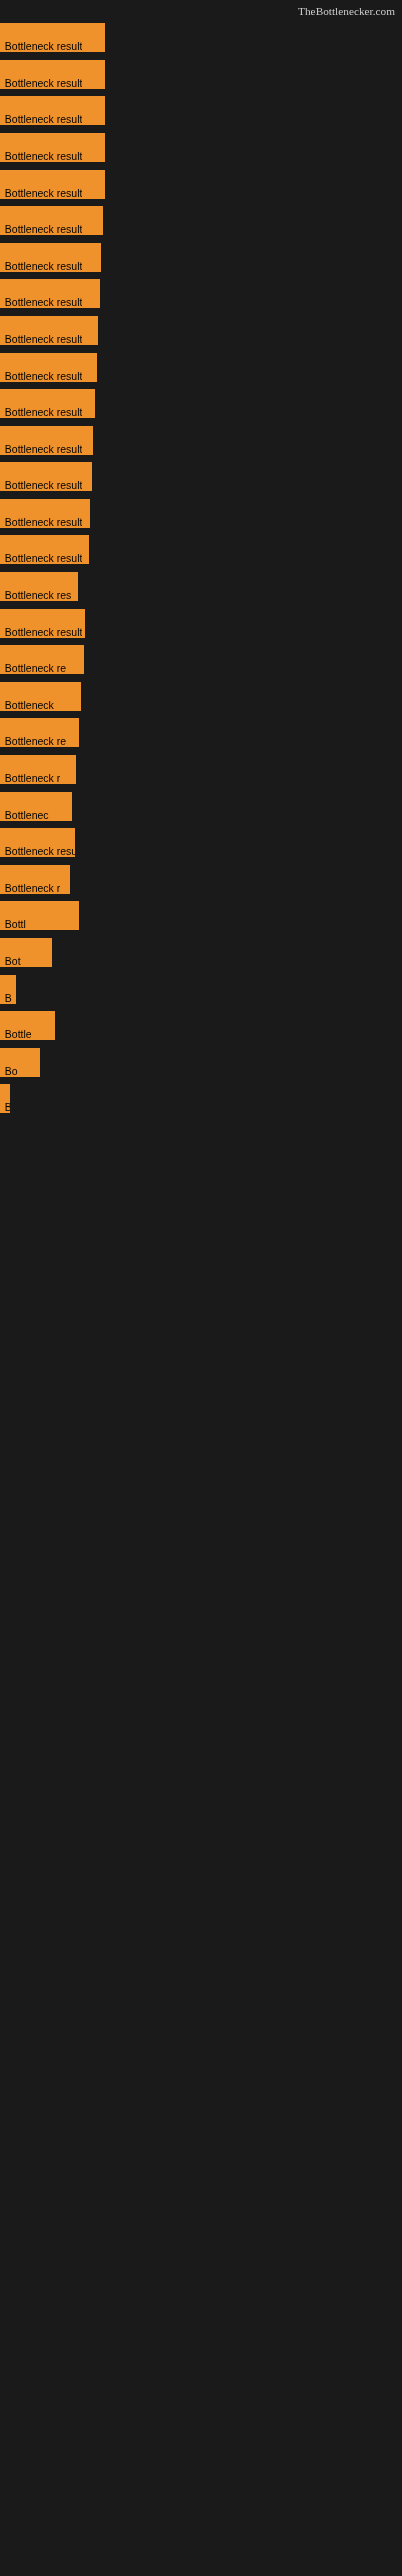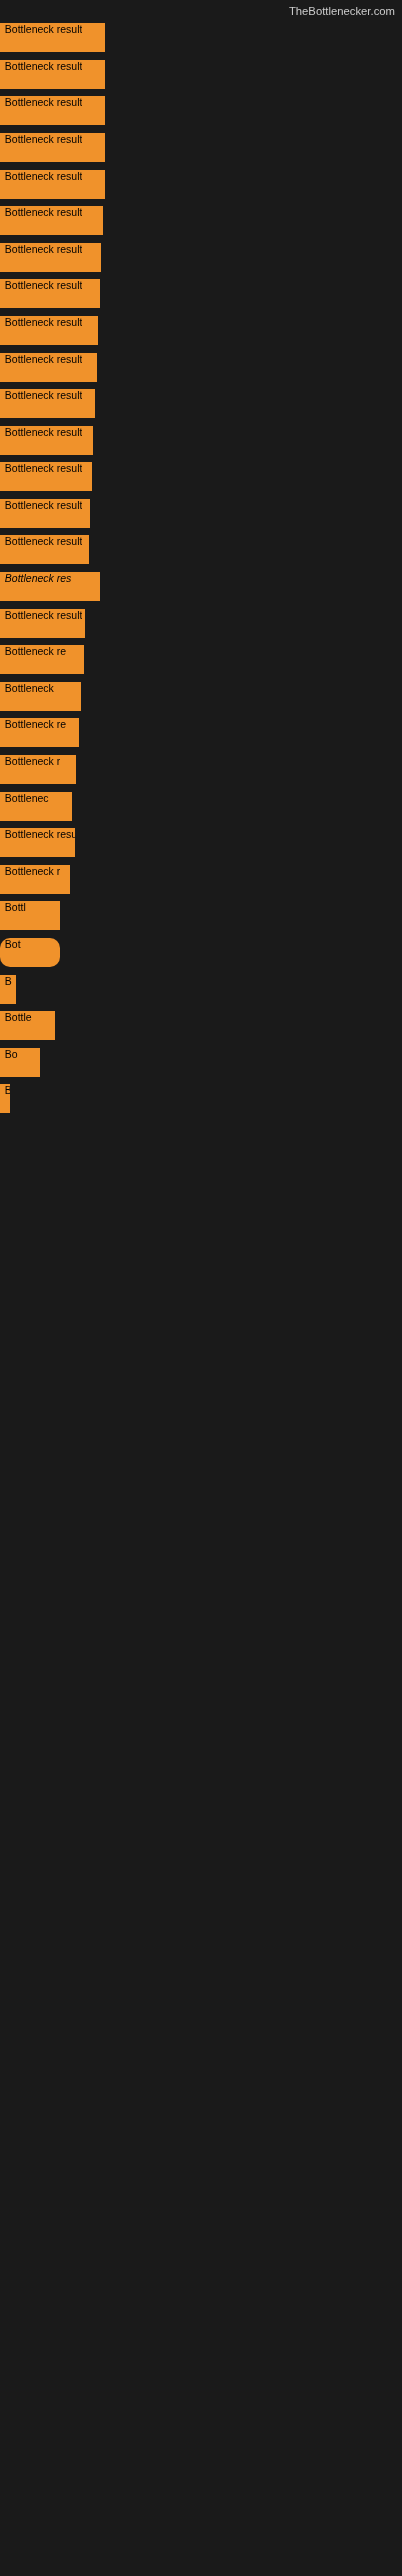--- a/index.html
+++ b/index.html
@@ -15,35 +15,36 @@
       font-family: Arial, sans-serif;
       position: relative;
     }
 
     .site-title {
       text-align: right;
       color: #cccccc;
       font-size: 11.3px;
       padding: 4.8px 8px 3.2px 0;
       background-color: #1a1a1a;
+      font-family: Liberation Serif, serif;
     }
 
     .bar-container {
       position: relative;
       height: 35px;
       display: flex;
       align-items: center;
       margin-bottom: 1.6px;
     }
 
     .bar {
       background-color: #f0922b;
       height: 29px;
       display: flex;
-      align-items: flex-start;
+      align-items: flex-end;
       padding-left: 4.8px;
       position: absolute;
       left: 0;
       top: 3.2px;
     }
 
     .bar-label {
       color: #000;
       font-size: 10.5px;
       font-weight: normal;
@@ -126,21 +127,21 @@
       <div class="bar" style="width: 90px;">
         <span class="bar-label">Bottleneck result</span>
       </div>
     </div>
     <div class="bar-container">
       <div class="bar" style="width: 89px;">
         <span class="bar-label">Bottleneck result</span>
       </div>
     </div>
     <div class="bar-container">
-      <div class="bar" style="width: 100px; font-style: italic;">
+      <div class="bar" style="width: 78px;">
         <span class="bar-label">Bottleneck res</span>
       </div>
     </div>
     <div class="bar-container">
       <div class="bar" style="width: 85px;">
         <span class="bar-label">Bottleneck result</span>
       </div>
     </div>
     <div class="bar-container">
       <div class="bar" style="width: 84px;">
@@ -171,26 +172,26 @@
       <div class="bar" style="width: 75px;">
         <span class="bar-label">Bottleneck resu</span>
       </div>
     </div>
     <div class="bar-container">
       <div class="bar" style="width: 70px;">
         <span class="bar-label">Bottleneck r</span>
       </div>
     </div>
     <div class="bar-container">
-      <div class="bar" style="width: 60px;">
+      <div class="bar" style="width: 79px;">
         <span class="bar-label">Bottl</span>
       </div>
     </div>
     <div class="bar-container">
-      <div class="bar" style="width: 60px; border-radius: 10px;">
+      <div class="bar" style="width: 52px;">
         <span class="bar-label">Bot</span>
       </div>
     </div>
     <div class="bar-container">
       <div class="bar" style="width: 16px;">
         <span class="bar-label">B</span>
       </div>
     </div>
     <div class="bar-container">
       <div class="bar" style="width: 55px;">

